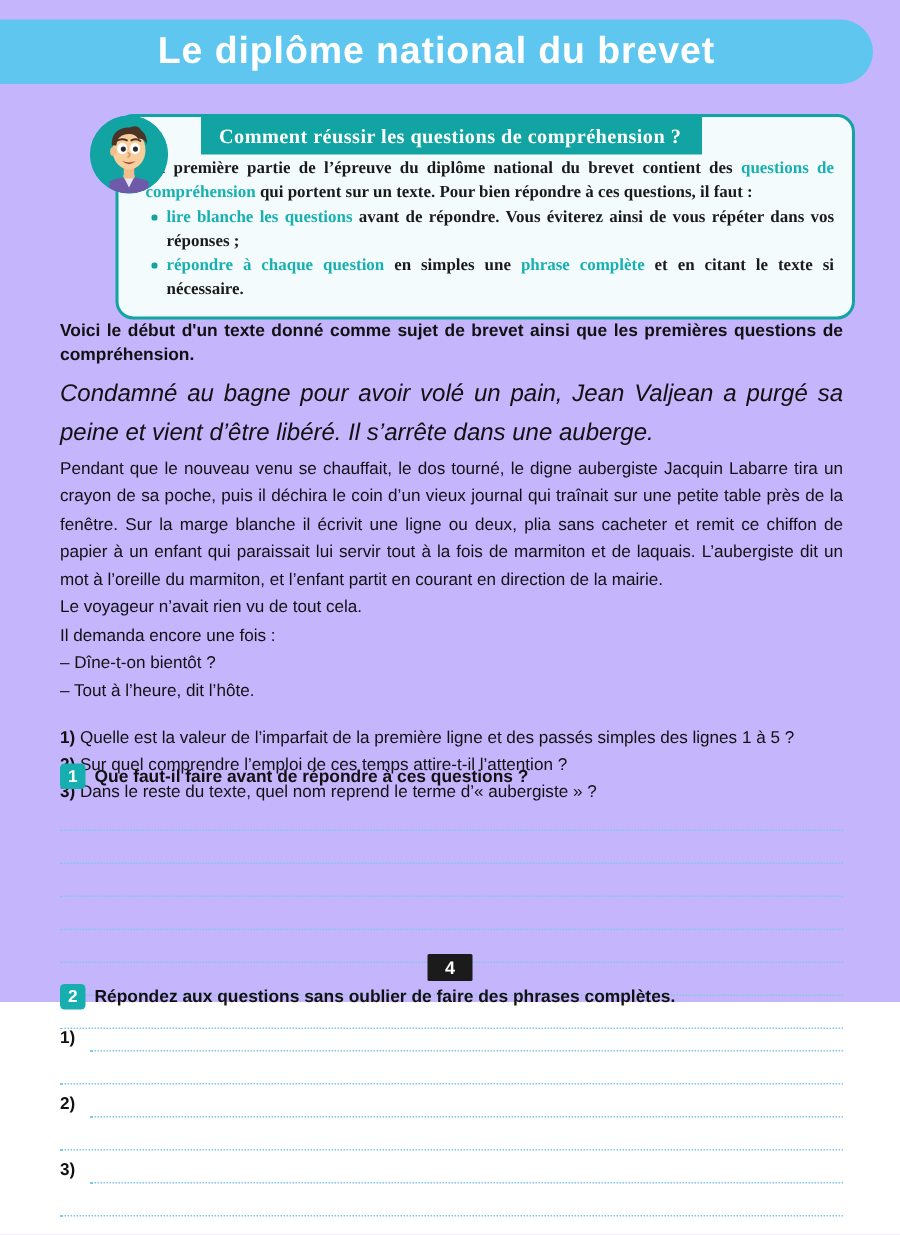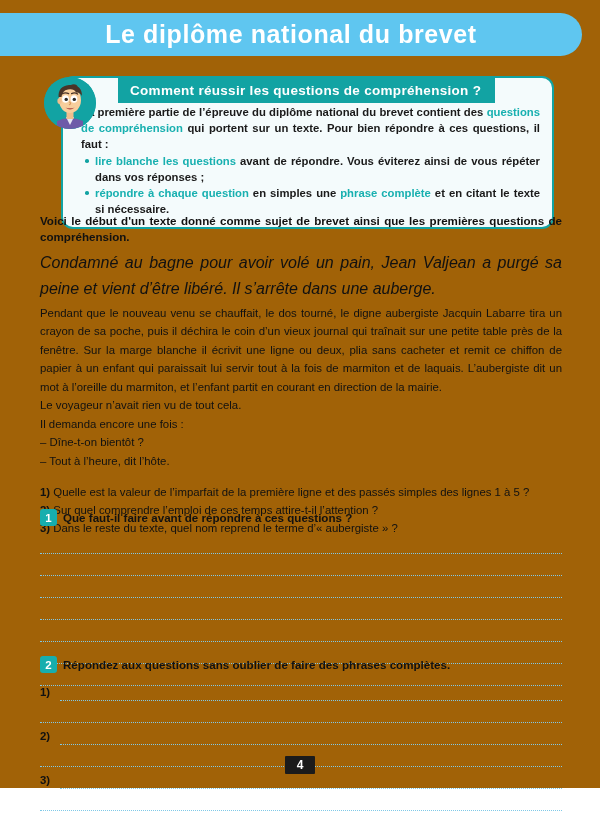--- a/index.html
+++ b/index.html
@@ -8,22 +8,22 @@
     width: 600px;
     height: 823px;
     background: #ffffff;
     font-family: "Liberation Sans", sans-serif;
     overflow: hidden;
   }
 
   .page {
     position: relative;
     width: 600px;
-    height: 788px;
-    background: #a16207;
+    height: 668px;
+    background: #c4b5fd;
   }
 
   
   .header-banner {
     position: absolute;
     left: 0;
     top: 13px;
     width: 582px;
     height: 43px;
     background: #5FC6F0;
@@ -36,23 +36,24 @@
     color: #ffffff;
     font-size: 25px;
     font-weight: bold;
     letter-spacing: 0.6px;
     white-space: nowrap;
   }
 
   
   .intro-wrap {
     position: absolute;
-    left: 44px;
+    left: 60px;
     top: 76px;
     width: 510px;
+    font-family: Liberation Serif, serif;
   }
   .intro-box {
     position: relative;
     margin-left: 17px;
     border: 2px solid #12A3A3;
     border-radius: 12px;
     background: #F4FBFC;
     padding: 26px 12px 10px 18px;
     min-height: 110px;
   }

